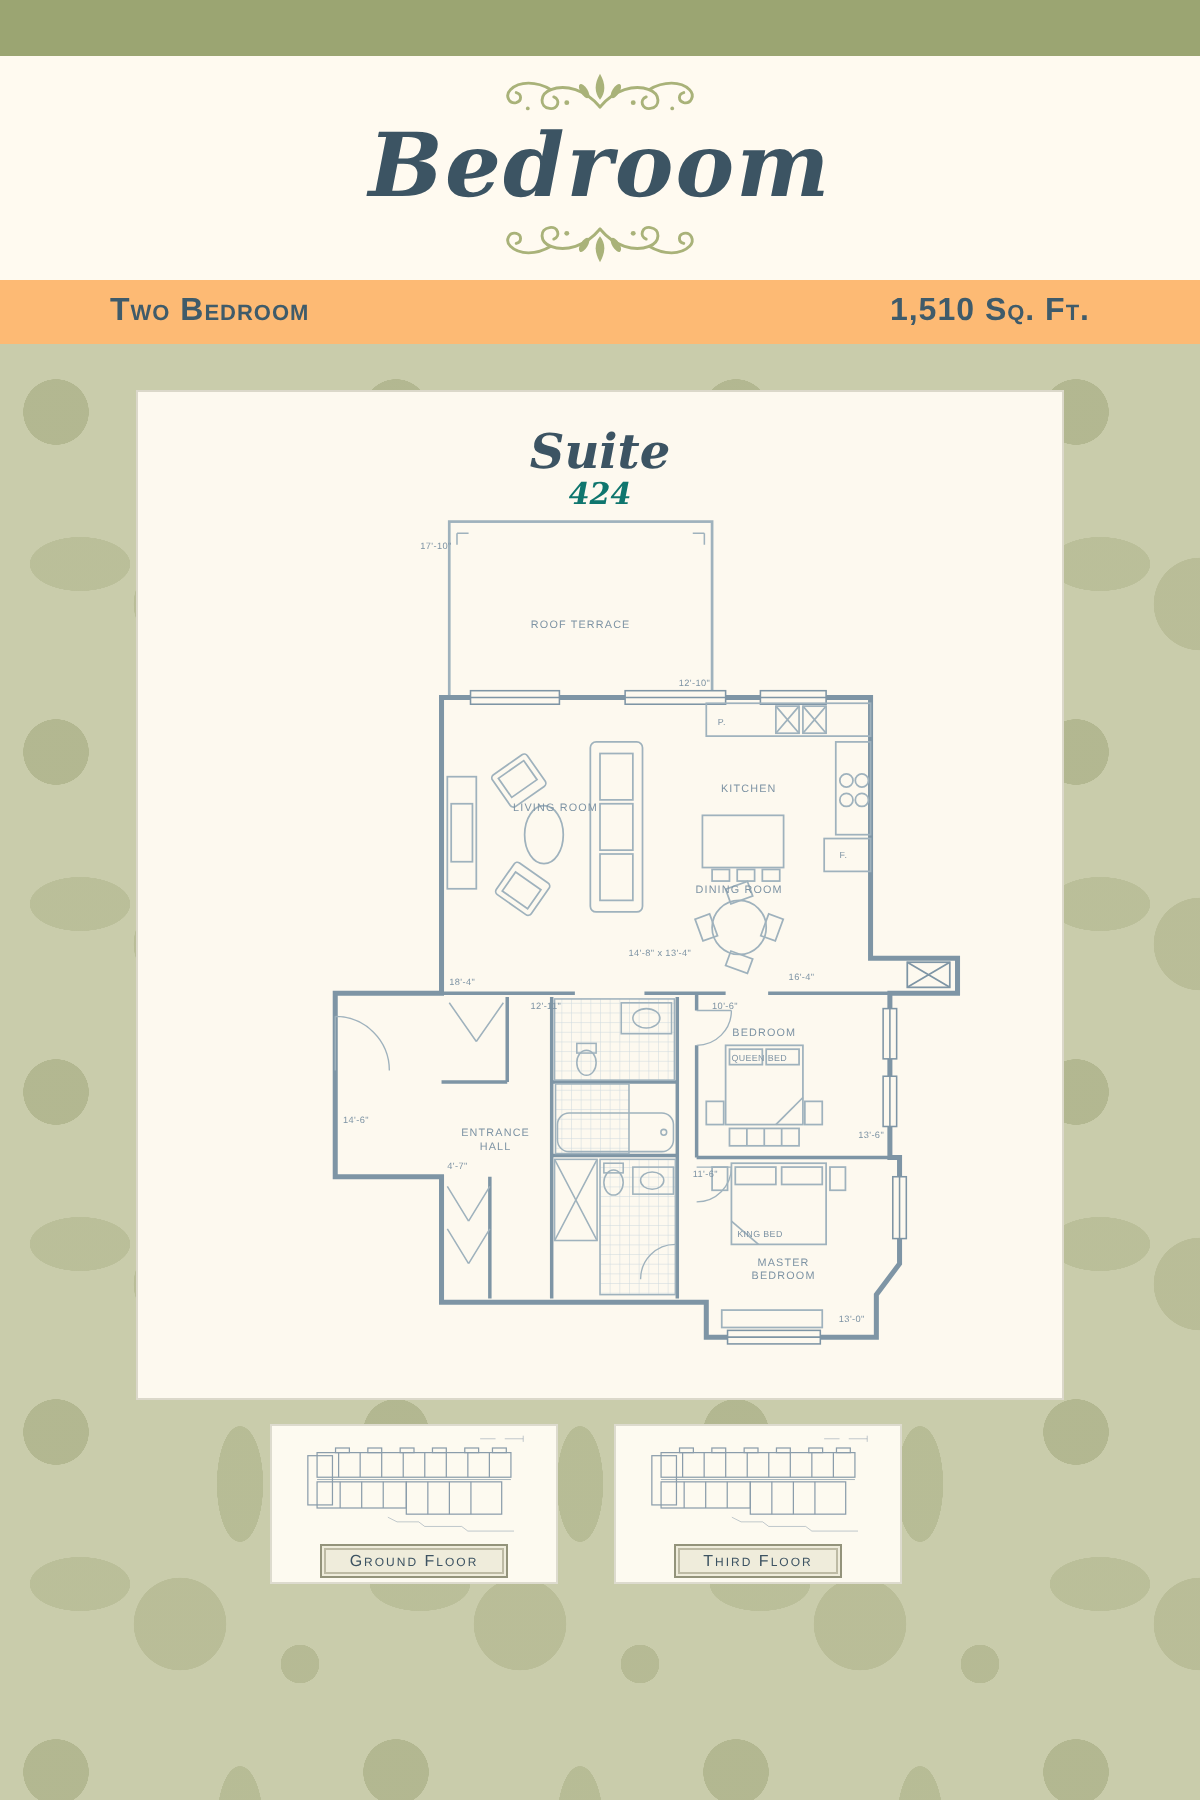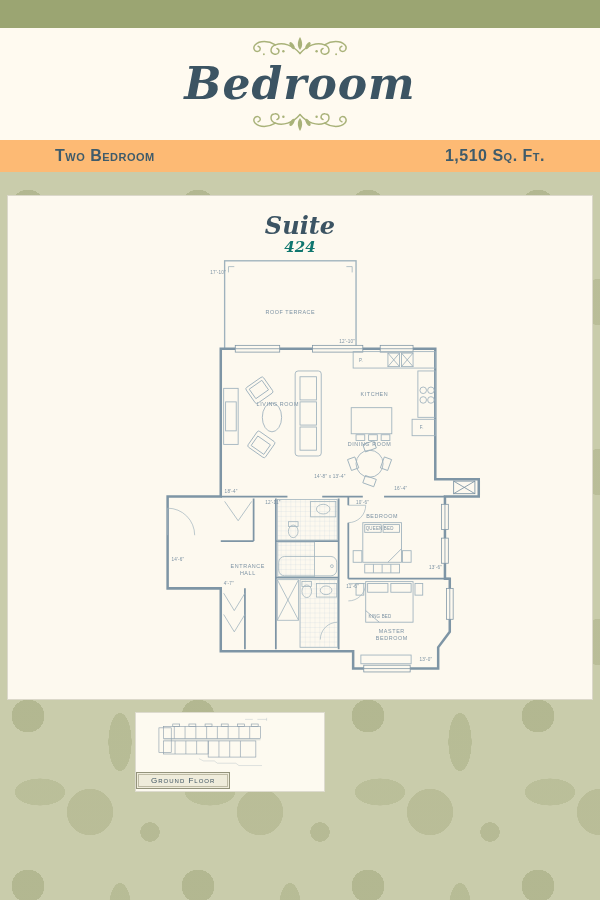--- a/index.html
+++ b/index.html
@@ -37,21 +37,21 @@
     background-image:
       radial-gradient(circle 17px at 28px 34px,  rgba(172,177,136,.75) 96%, transparent 97%),
       radial-gradient(ellipse 12px 30px at 120px 60px, rgba(172,177,136,.6) 96%, transparent 97%),
       radial-gradient(circle 24px at 90px 130px, rgba(172,177,136,.55) 96%, transparent 97%),
       radial-gradient(ellipse 26px 14px at 40px 110px, rgba(172,177,136,.5) 96%, transparent 97%),
       radial-gradient(circle 10px at 150px 150px, rgba(172,177,136,.65) 96%, transparent 97%);
     background-size:170px 170px;
   }
 
   .plan-card {
-    width:586px; height:505px; margin:23px auto 0 auto;
+    width:464px; height:505px; margin:23px auto 0 auto;
     background:#fdf9ef; border:1px solid rgba(120,120,90,.25);
     display:flex; flex-direction:column; align-items:center;
   }
   .suite-title { text-align:center; margin-top:18px; line-height:1; }
   .suite-word {
     display:block; font-family:"DejaVu Serif", serif; font-style:italic; font-weight:bold;
     font-size:24px; color:#3c5463;
   }
   .suite-num {
     display:block; font-family:"DejaVu Serif", serif; font-style:italic; font-weight:bold;
@@ -63,23 +63,23 @@
   .room-lbl { font-size:5.6px; letter-spacing:0.6px; }
   .dim-lbl  { font-size:4.8px; letter-spacing:0.2px; }
   .tiny-lbl { font-size:4.6px; letter-spacing:0.2px; }
 
   .keyplans {
     width:330px; margin:12px auto 0 auto;
     display:grid; grid-template-columns:158px 158px; grid-column-gap:14px; grid-row-gap:9px;
     justify-content:center;
   }
   .kp-card {
-    width:190px; height:80px; background:#fdfaf0;
+    width:144px; height:80px; background:#fdfaf0;
     border:1px solid rgba(110,110,85,.22);
-    display:flex; flex-direction:column; align-items:flex-start;
+    display:flex; flex-direction:column; align-items:center;
   }
   .kp-svg { width:152px; height:60px; display:block; margin-top:1px; }
   .kp-label-box {
     border:1px solid #93937b; background:#efecdb; padding:1px; margin-top:-2px;
   }
   .kp-label-box span {
     display:block; border:1px solid #bdbaa4; padding:0px 12px;
     font-variant:small-caps; font-size:8px; letter-spacing:1px; color:#3d5362;
     line-height:11px; white-space:nowrap;
   }
@@ -336,17 +336,25 @@
       <div class="kp-card">
         <svg class="kp-svg" viewBox="0 0 150 78">
             <use href="#kp"></use>
           </svg>
         <div class="kp-label-box">
           <span>Ground Floor</span>
         </div>
       </div>
 
 
+      <div class="kp-card">
+        <svg class="kp-svg" viewBox="0 0 150 78">
+            <use href="#kp"></use>
+          </svg>
+        <div class="kp-label-box">
+          <span>Third Floor</span>
+        </div>
+      </div>
 
     </div>
 
   </div>
 </div>
 
 </body></html>

